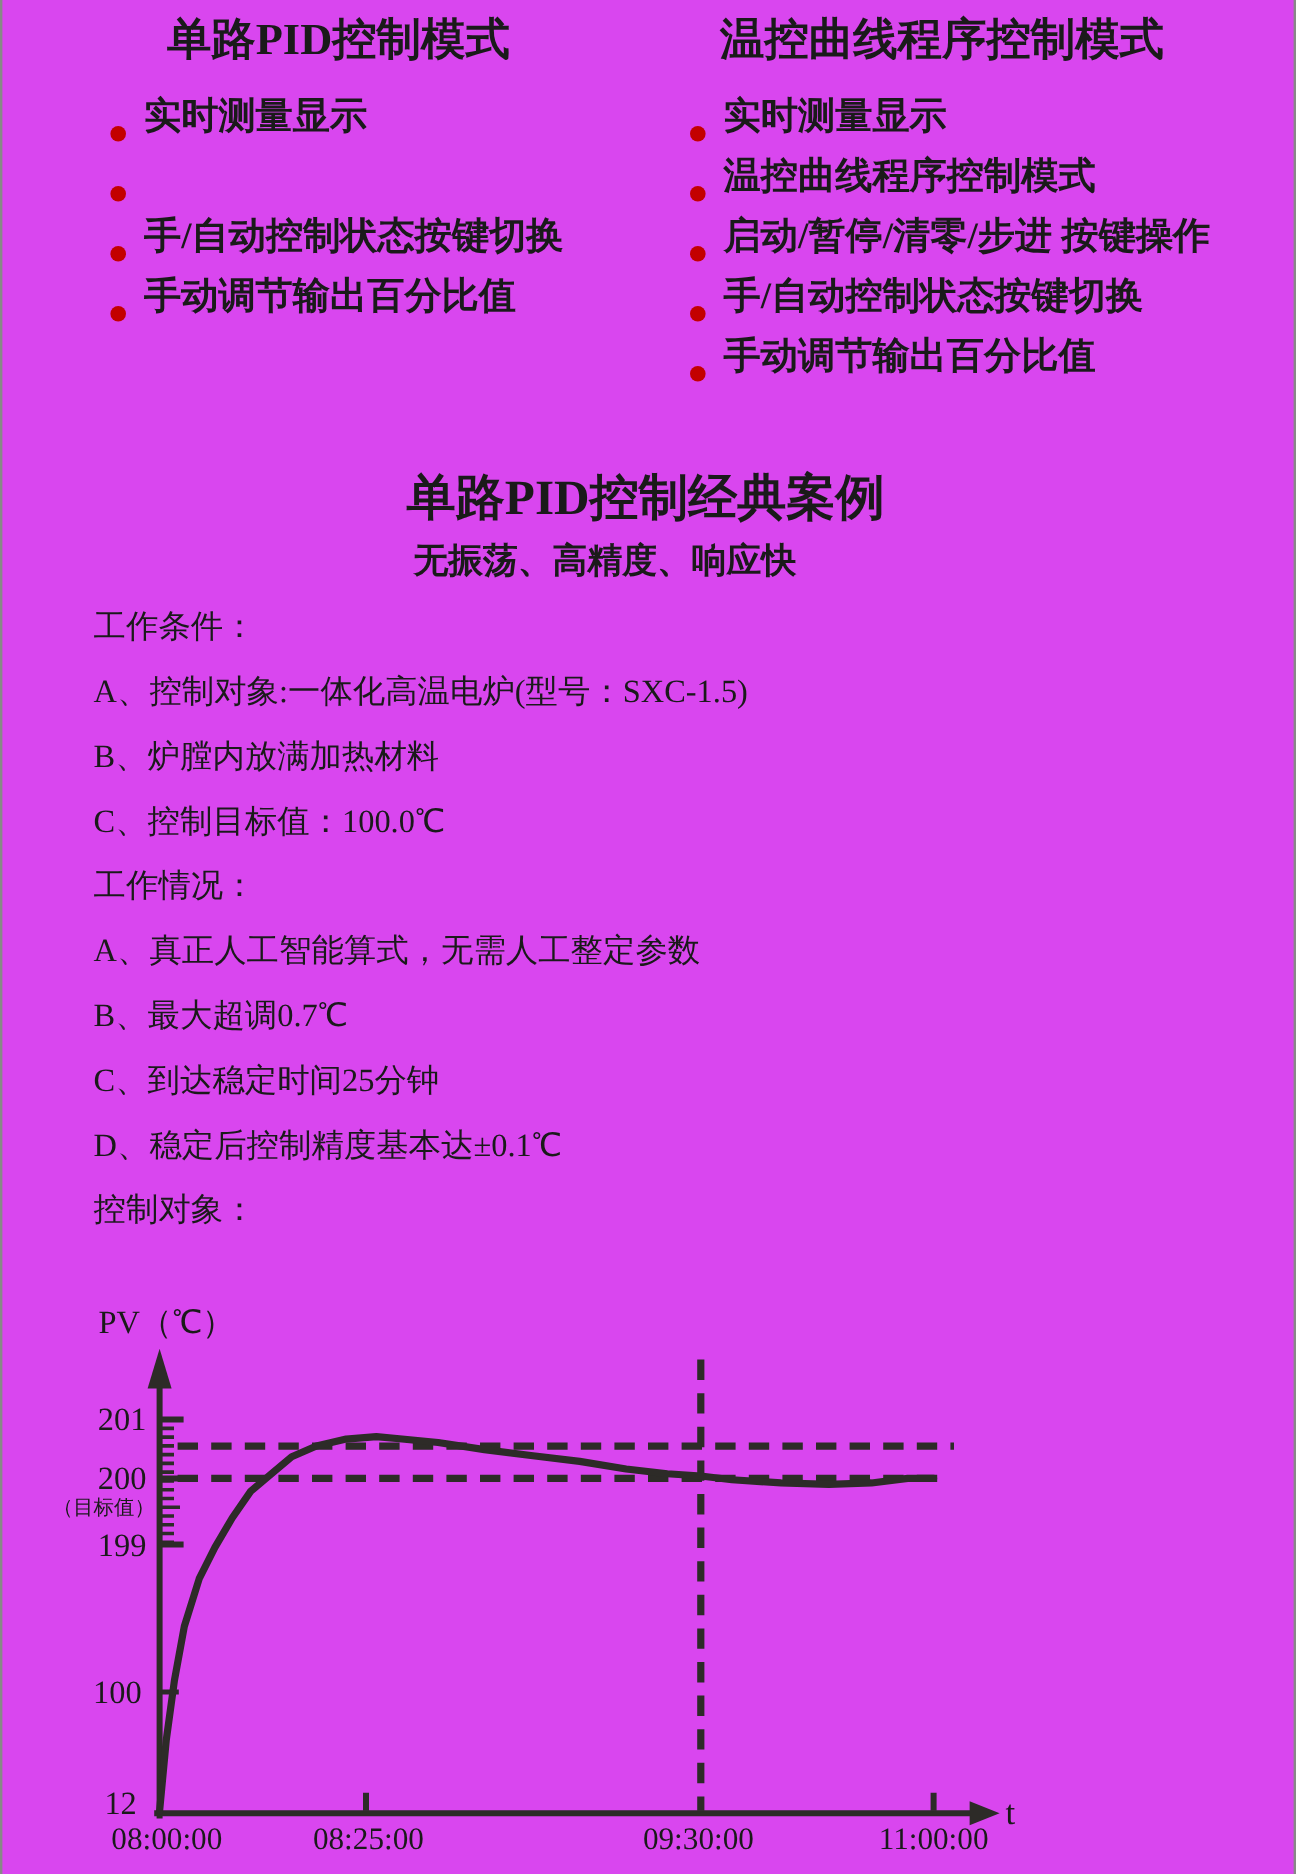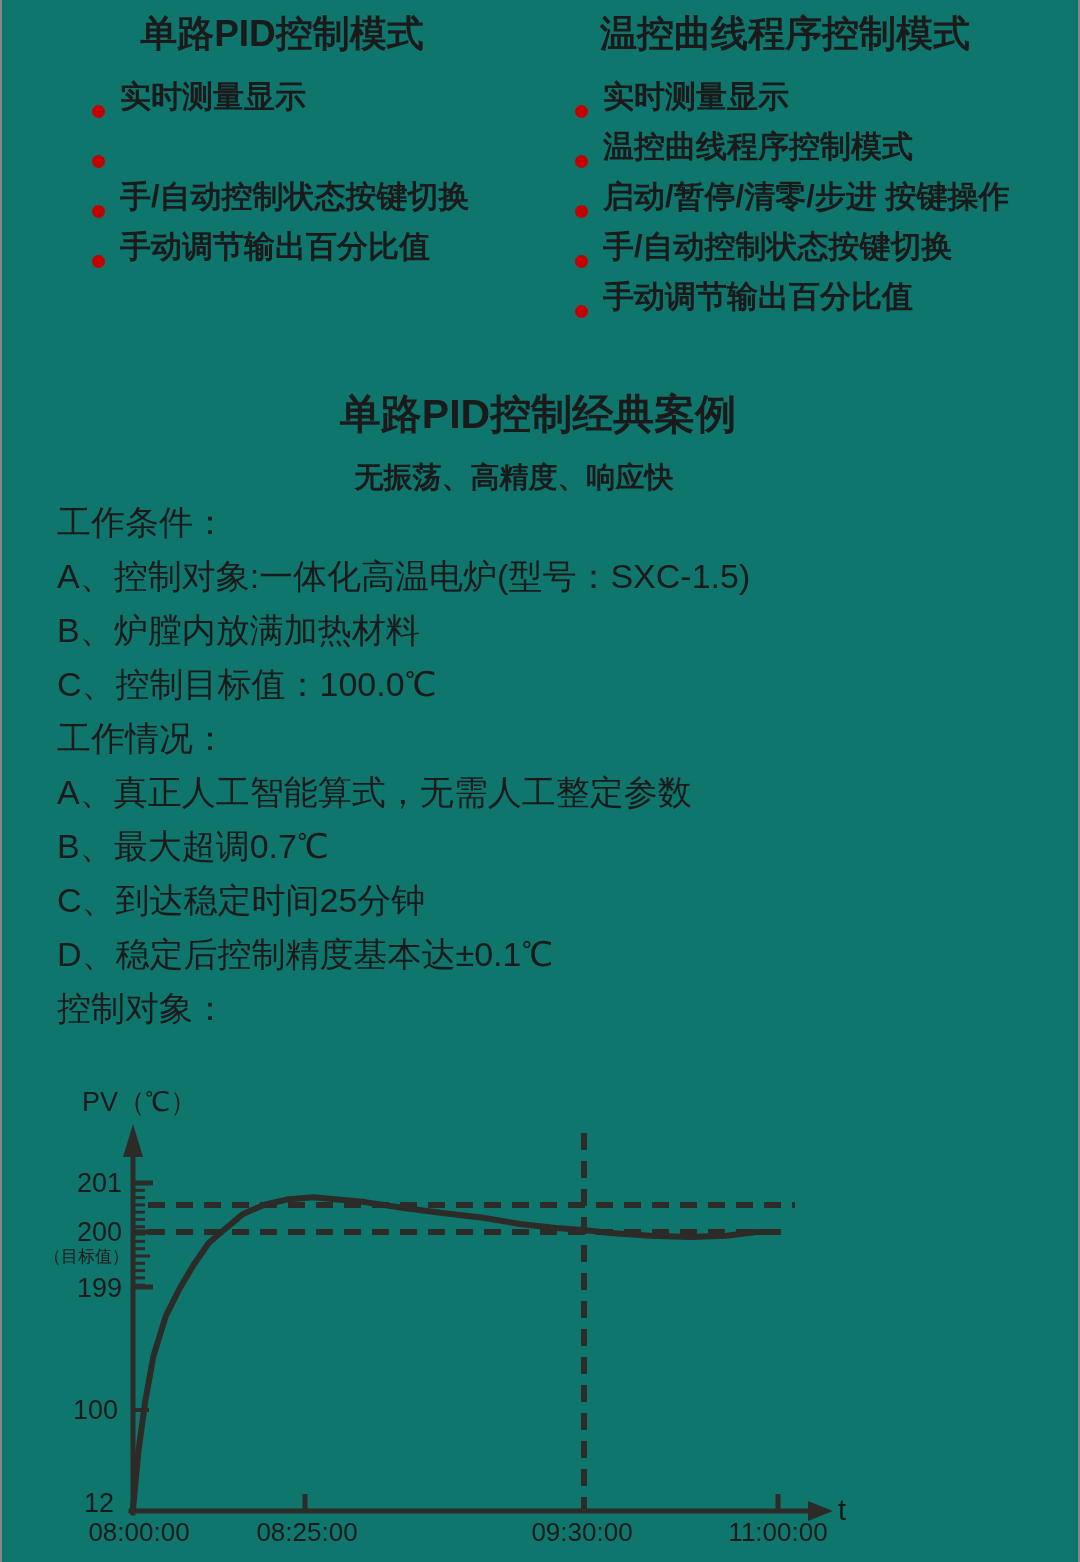--- a/index.html
+++ b/index.html
@@ -1,19 +1,19 @@
 <!DOCTYPE html>
 <html style="--text: #1a1a1a; --ink: #2d2b28; --bullet: #c30000;"><head>
 <meta charset="utf-8">
 <style>
   html,body{margin:0;padding:0;background:#888;}
   .page{
     position:relative; width:1076px; height:1562px; margin:0 auto;
-    background:#0f766e; overflow:hidden;
-    font-family:Liberation Sans, sans-serif;
+    background:#d946ef; overflow:hidden;
+    font-family:Liberation Serif, serif;
     color:var(--text,#1a1a1a);
   }
   
   .fcol{position:absolute; top:10px;}
   .fcol.c1{left:60px;  width:440px;}
   .fcol.c2{left:543px; width:480px;}
   .fcol h2{
     margin:0; height:48px; line-height:48px; text-align:center;
     font-size:37px; font-weight:700; white-space:nowrap;
   }
@@ -24,25 +24,25 @@
     background:var(--bullet,#c30000); margin-right:15px; flex:0 0 auto;
   }
   .fcol li .txt{font-size:31px; font-weight:600; white-space:nowrap;}
   
   .case-title{
     position:absolute; top:371px; left:520px; transform:translateX(-50%);
     margin:16px; font-size:41px; font-weight:700; white-space:nowrap;
   }
   .case-subtitle{
     position:absolute; top:448px; left:502px; transform:translateX(-50%);
-    margin:10px; font-size:29px; font-weight:700; white-space:nowrap;
+    margin:0; font-size:29px; font-weight:700; white-space:nowrap;
   }
   .body-lines{
-    position:absolute; left:55px; top:495px;
-    font-size:34px; font-weight:500; line-height:54px; white-space:nowrap;
+    position:absolute; left:76px; top:495px;
+    font-size:27px; font-weight:500; line-height:54px; white-space:nowrap;
   }
   
   svg.chart{position:absolute; left:0; top:1070px; width:1080px; height:492px;}
   .axis{stroke:var(--ink,#2d2b28); stroke-width:5; stroke-linecap:square;}
   .arrow{fill:var(--ink,#2d2b28);}
   .tick{stroke:var(--ink,#2d2b28);}
   .dash{stroke:var(--ink,#2d2b28); stroke-width:6; stroke-dasharray:17 11; fill:none;}
   .curve{stroke:var(--ink,#2d2b28); stroke-width:6; fill:none;
          stroke-linejoin:round; stroke-linecap:round;}
   text{fill:var(--text,#1a1a1a);}

